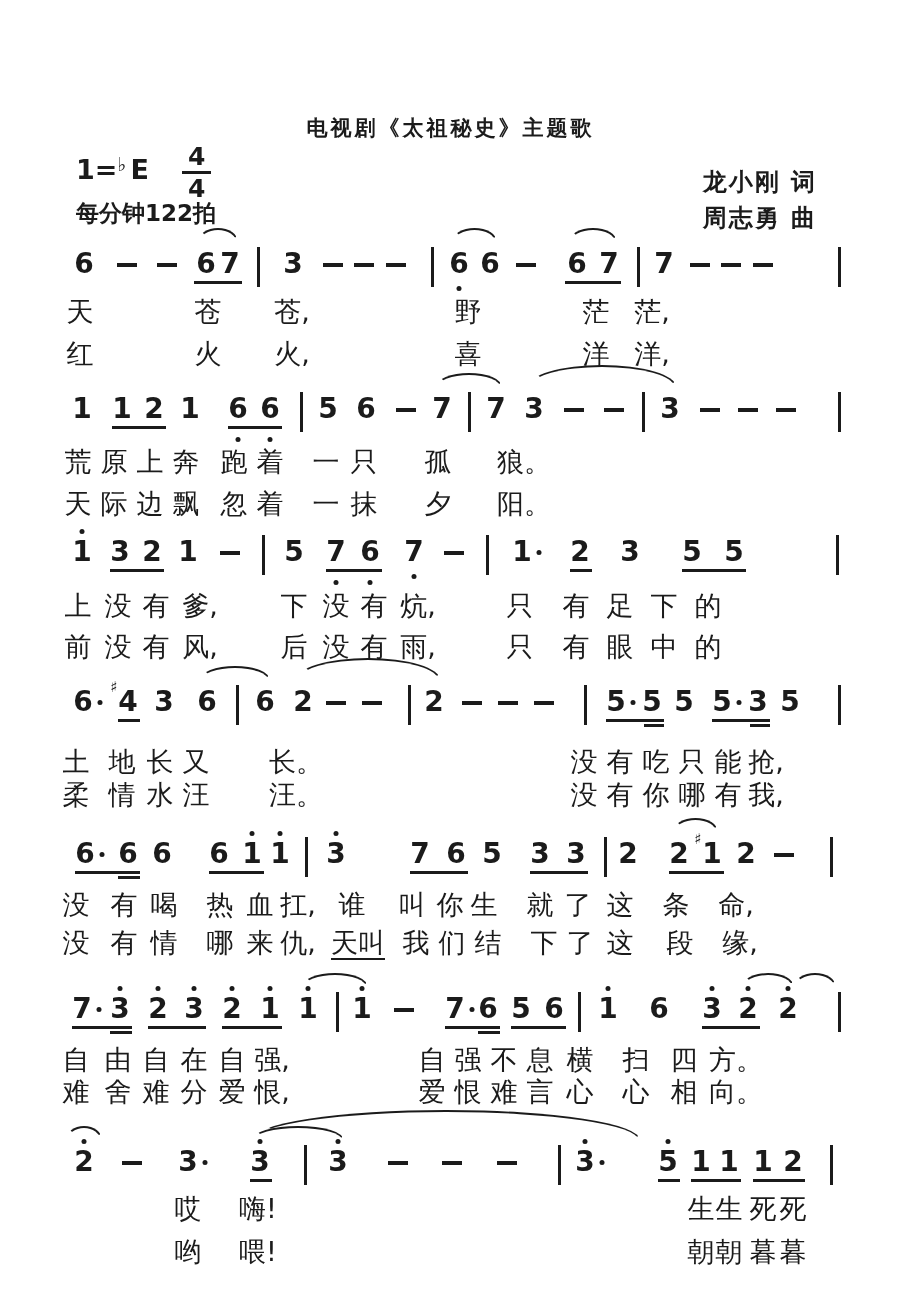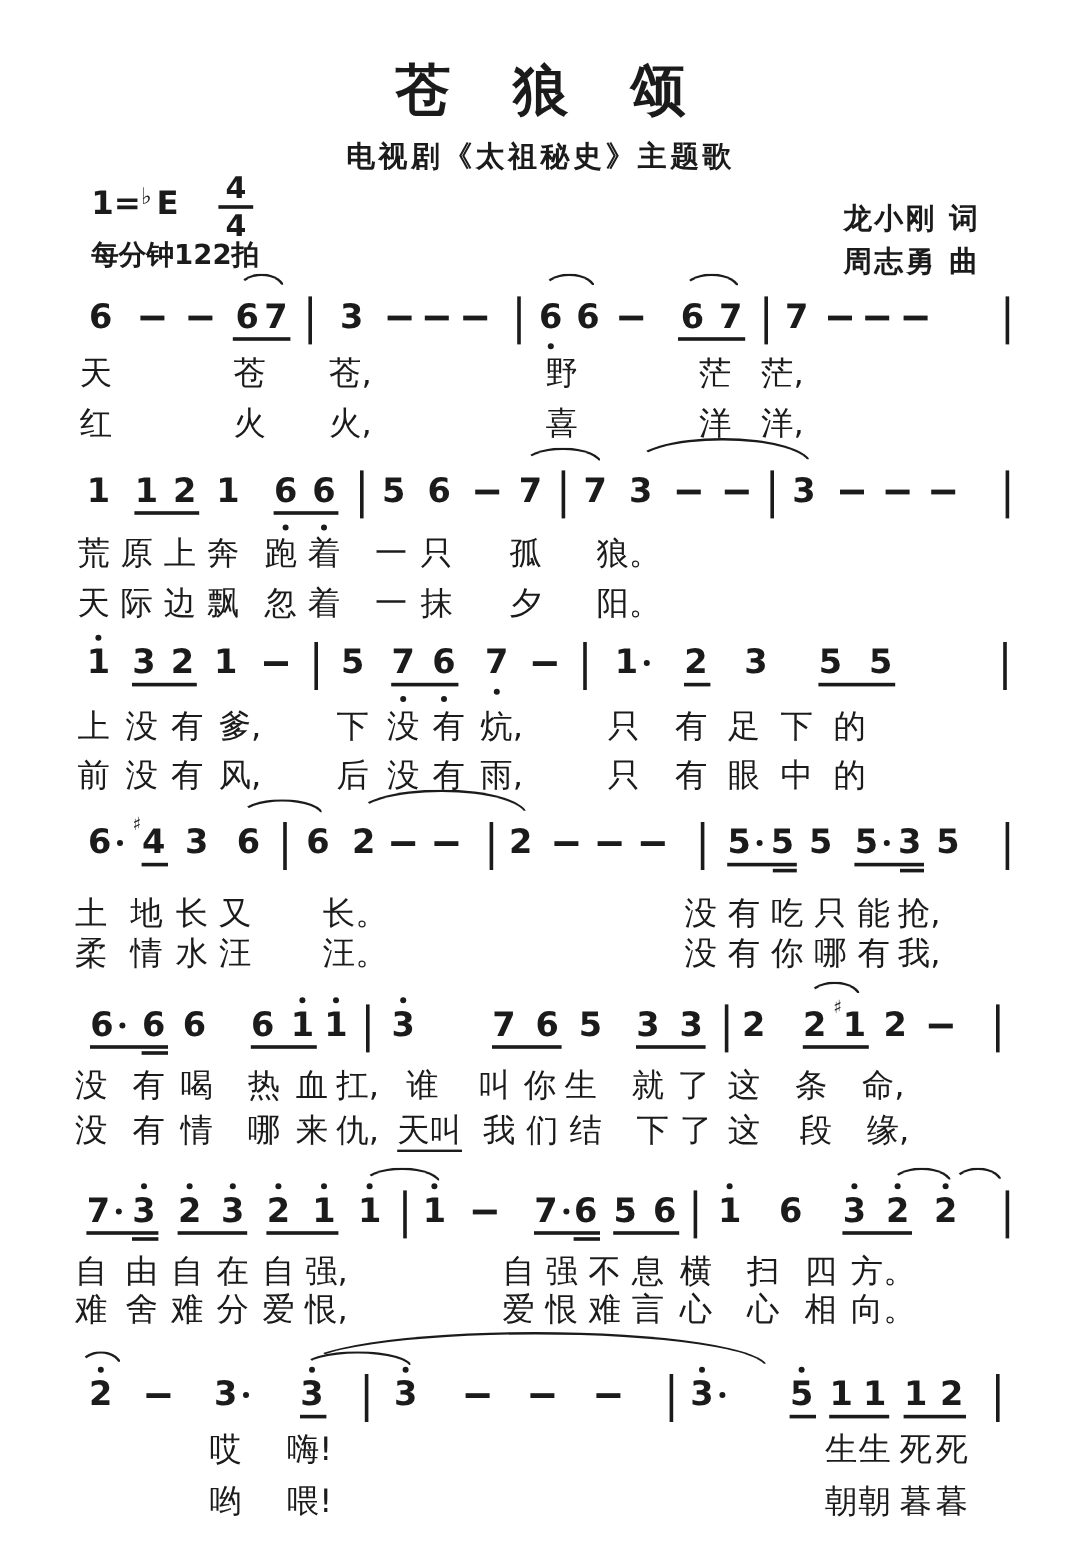--- a/index.html
+++ b/index.html
@@ -1,21 +1,21 @@
 <!DOCTYPE html>
 <html><head>
 <meta charset="utf-8">
 <style>
   html,body{margin:0;padding:0;background:#e8e8e8;}
   .page{position:relative;width:901px;height:1291px;background:#ffffff;margin:0 auto;
         font-family:"DejaVu Sans",sans-serif;color:#1b1b1b;overflow:hidden;}
   .title{position:absolute;top:52px;left:0;right:0;text-align:center;
          font-size:46px;font-weight:bold;letter-spacing:52px;padding-left:52px;line-height:1;}
   .subtitle{position:absolute;top:118px;left:0;right:0;text-align:center;
-            font-size:24px;font-weight:bold;letter-spacing:3px;line-height:1;}
+            font-size:21px;font-weight:bold;letter-spacing:3px;line-height:1;}
   .keysig{position:absolute;left:76px;top:155px;font-size:27px;font-weight:bold;line-height:1;}
   .keysig .flat{font-size:19px;vertical-align:8px;font-weight:bold;}
   .keysig .letter{margin-left:4px;}
   .meter{position:absolute;left:182px;top:142px;text-align:center;line-height:1;}
   .meter .num{font-size:25px;font-weight:bold;padding:2px 6px;line-height:1;}
   .meter .num.top{border-bottom:3px solid #1b1b1b;}
   .tempo{position:absolute;left:76px;top:202px;font-size:23px;font-weight:bold;line-height:1;}
   .credit{position:absolute;right:84px;font-size:24px;font-weight:bold;letter-spacing:2px;line-height:1;}
   .credit.lyr-credit{top:170px;}
   .credit.cmp-credit{top:206px;}
@@ -30,21 +30,20 @@
   .arc{position:absolute;border:2.5px solid transparent;border-top:2.5px solid #1b1b1b;
        border-radius:50% 50% 0 0 / 100% 100% 0 0;box-sizing:border-box;}
   .lyr{position:absolute;transform:translateX(-50%);font-size:27px;line-height:1;white-space:nowrap;
        font-family:"DejaVu Sans",sans-serif;}
   .lyr.u{border-bottom:2px solid #1b1b1b;padding-bottom:2px;}
 </style>
 </head>
 <body>
 
 <div class="page">
-  <div class="title">苍狼颂</div>
   <div class="subtitle">电视剧《太祖秘史》主题歌</div>
   <div class="keysig"><span>1=</span><span class="flat">♭</span><span class="letter">E</span></div>
   <div class="meter">
     <div class="num top">4</div>
     <div class="num">4</div>
   </div>
   <div class="tempo">每分钟122拍</div>
   <div class="credit lyr-credit">龙小刚 词</div>
   <div class="credit cmp-credit">周志勇 曲</div>
   <div id="score">

